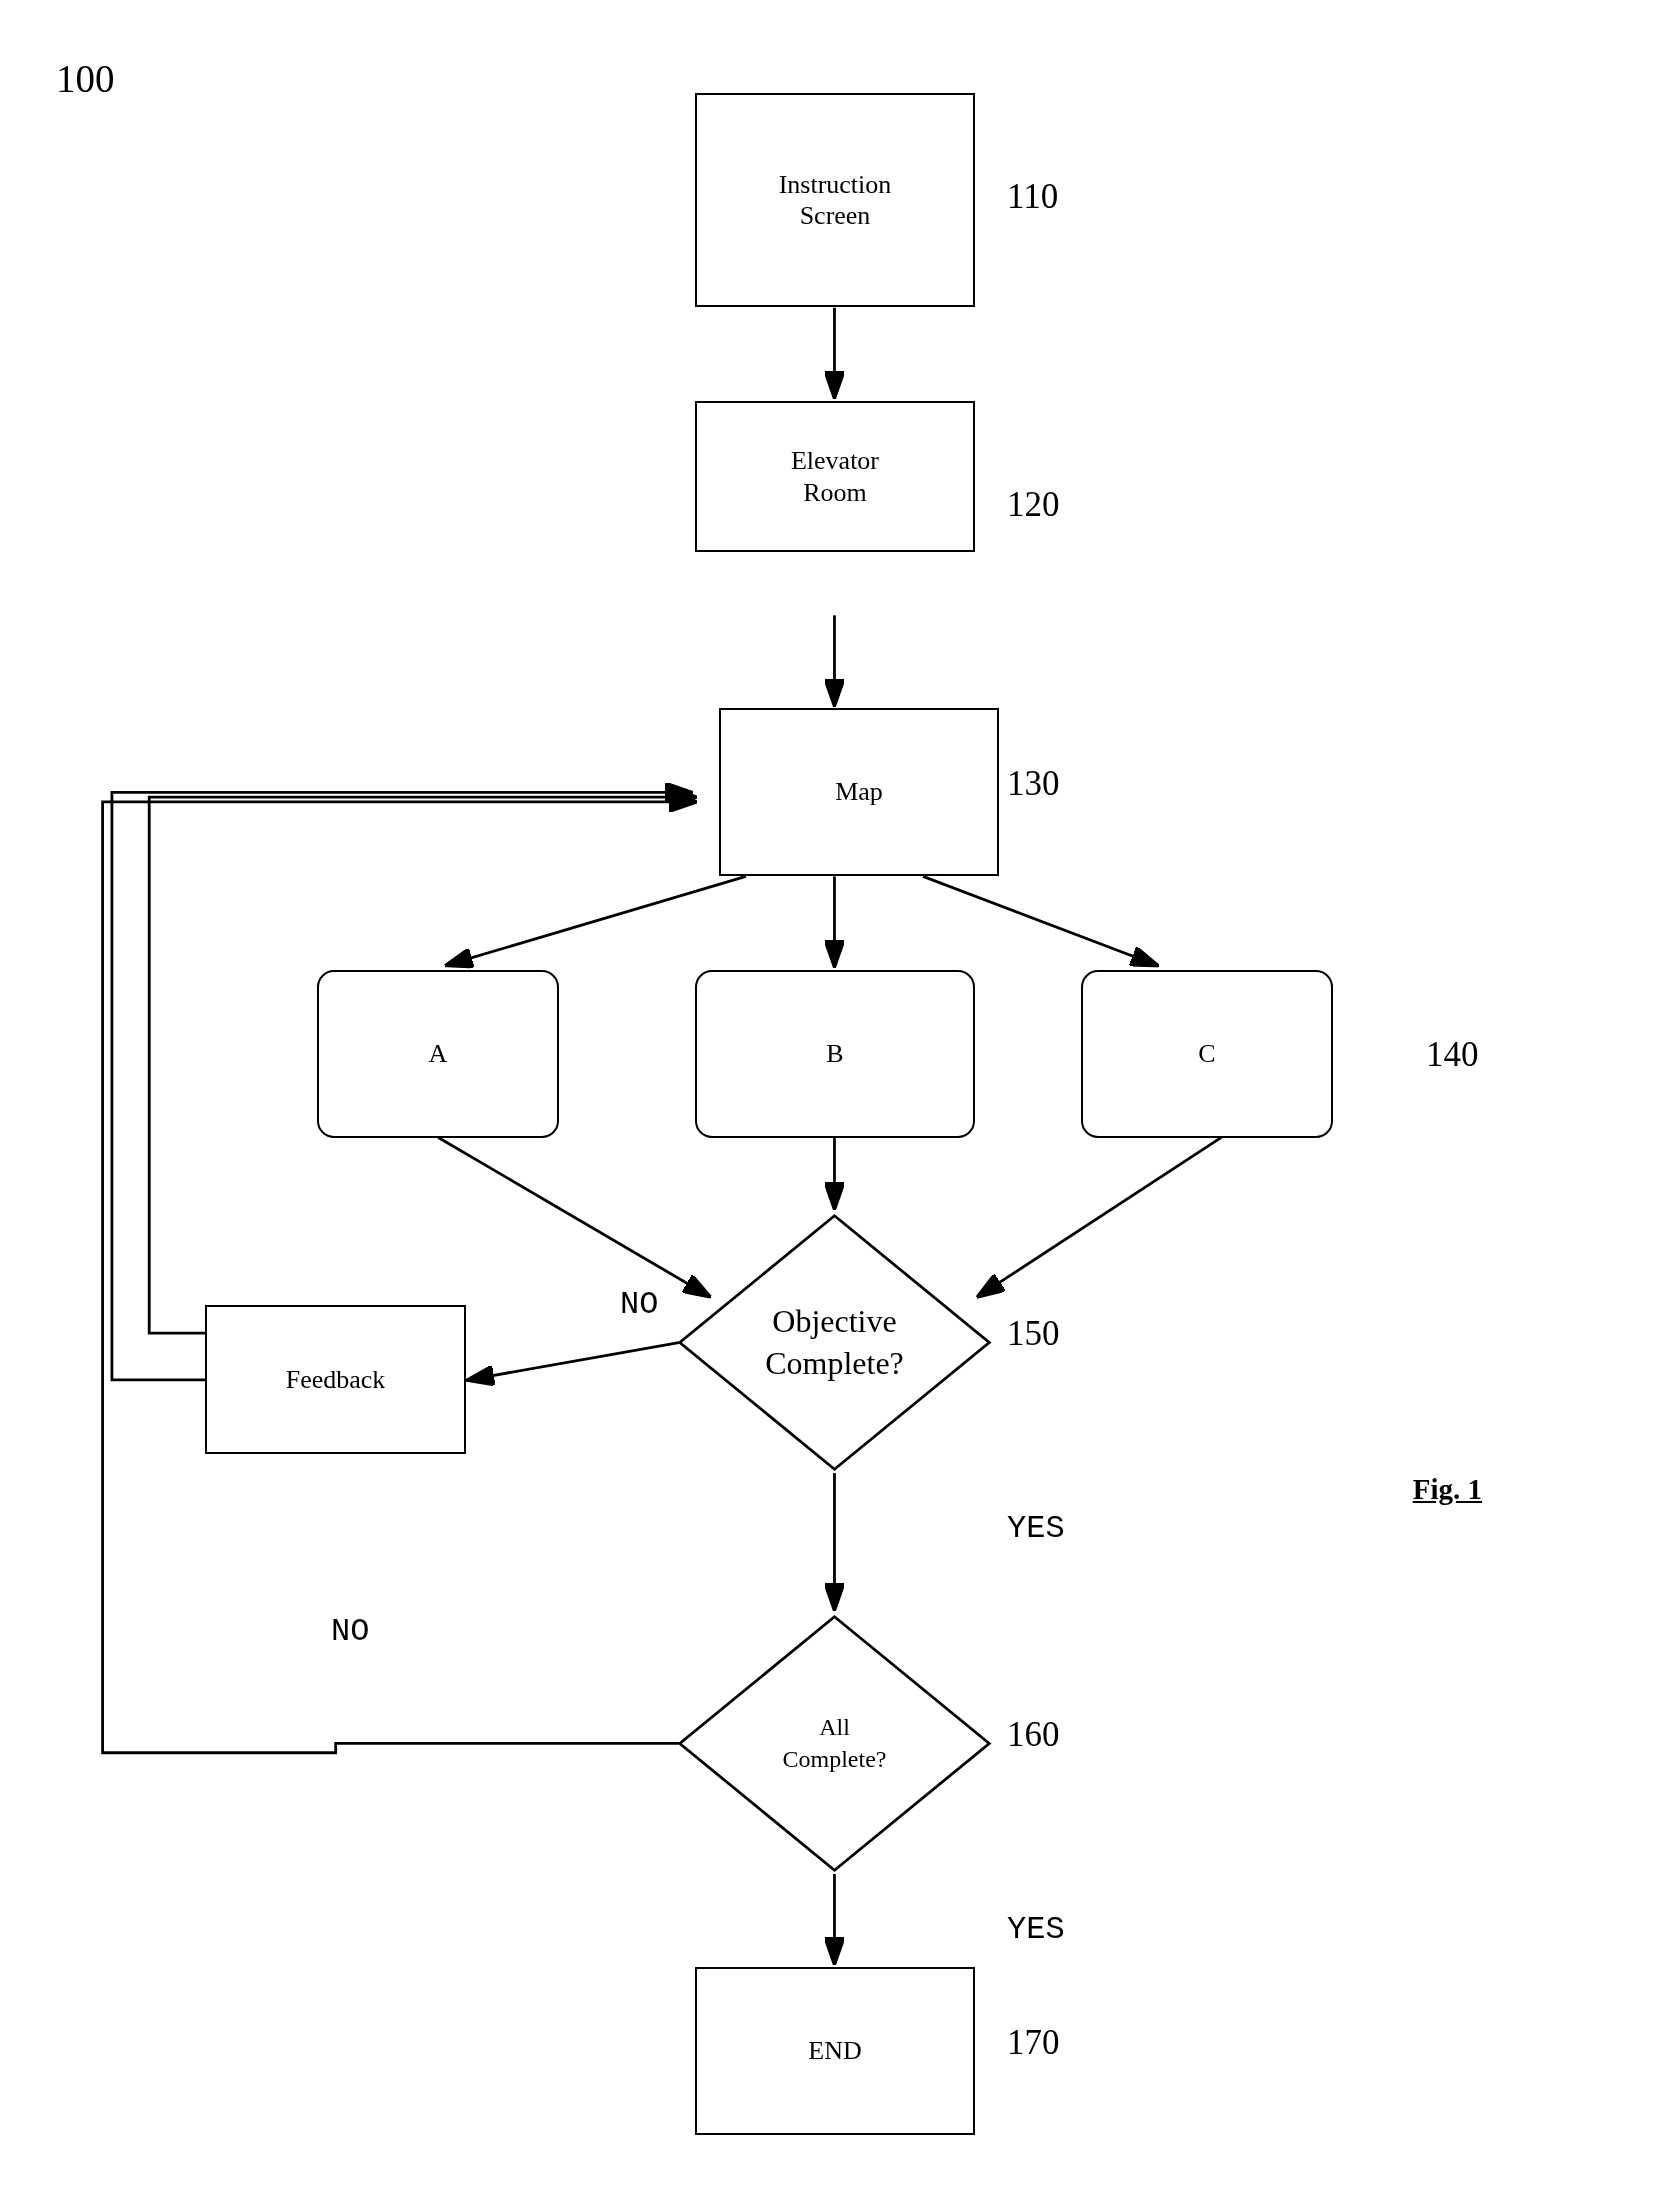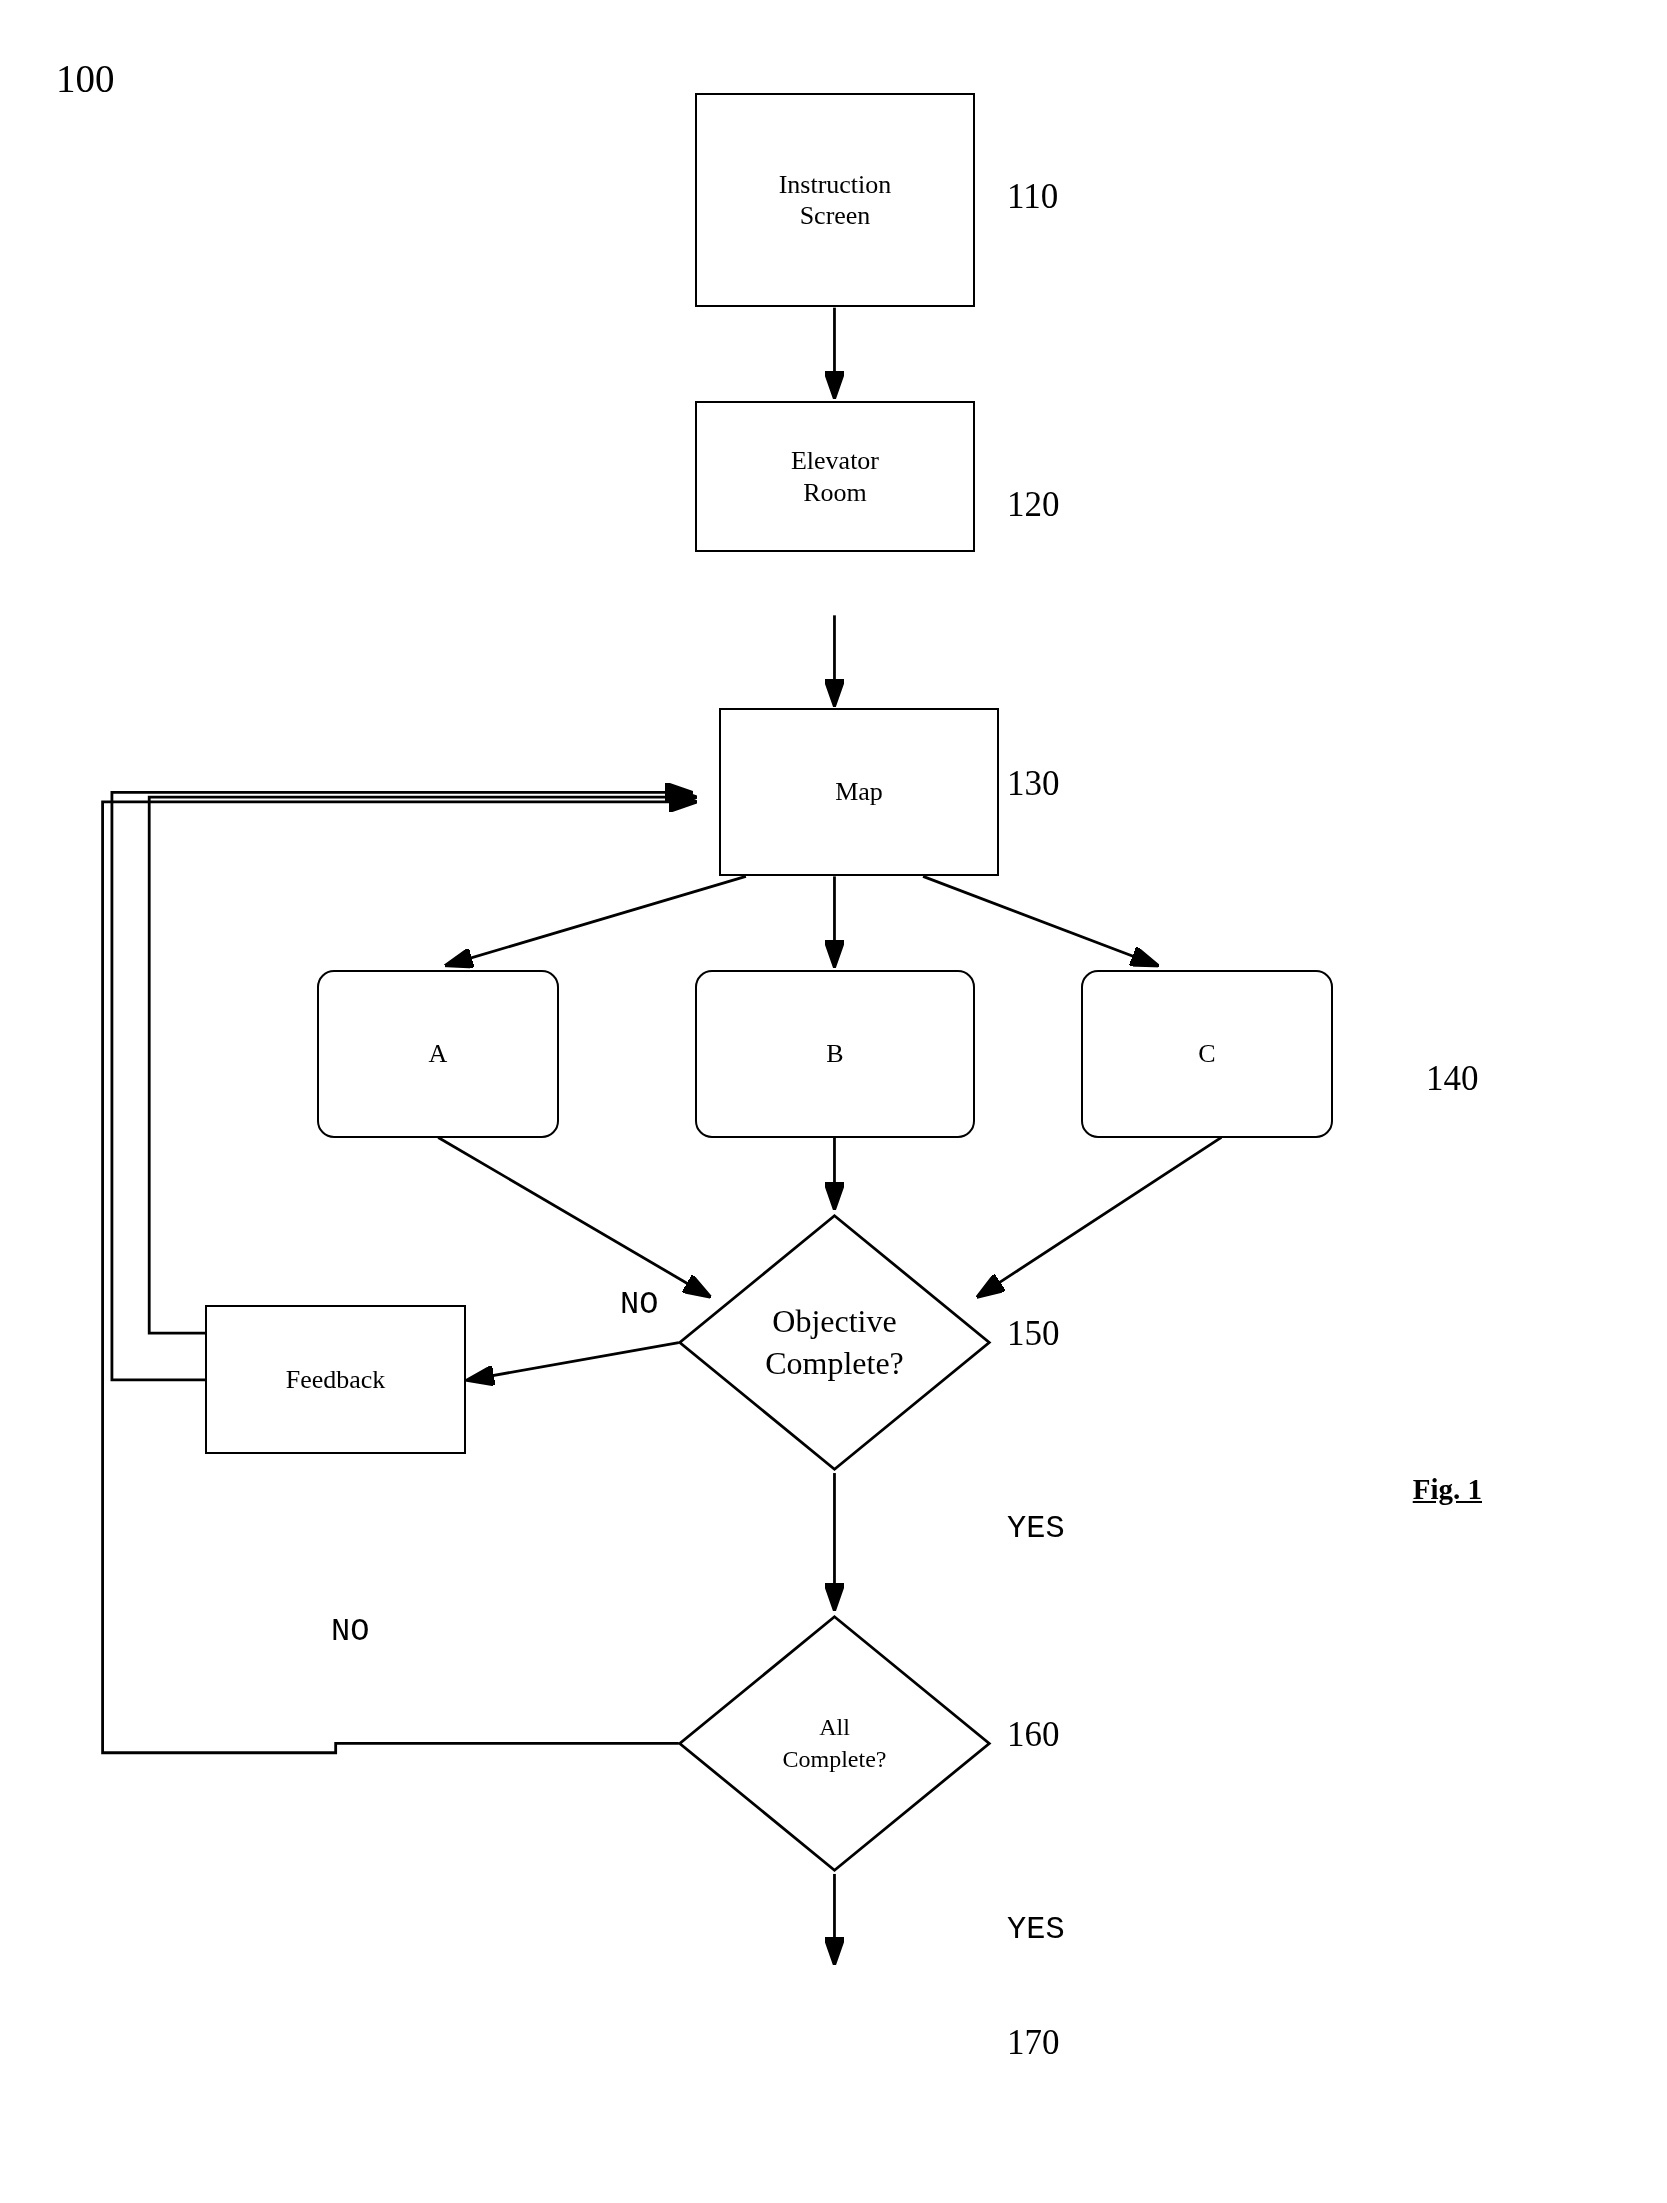--- a/index.html
+++ b/index.html
@@ -114,21 +114,21 @@
   </div>
 
   <div class="flow-box" style="left: 695px; top: 970px; width: 280px; height: 168px; border-radius: 17px;">
     <span>B</span>
   </div>
 
   <div class="flow-box" style="left: 1081px; top: 970px; width: 252px; height: 168px; border-radius: 17px;">
     <span>C</span>
   </div>
 
-  <div class="ref-label" style="left: 1426px; top: 1035px; font-size: 35px; margin-top: 24px;">140</div>
+  <div class="ref-label" style="left: 1426px; top: 1035px; font-size: 35px;">140</div>
 
   <div style="position:absolute; left:676px; top:1212px; width:317px; height:261px;">
     <svg width="317" height="261" viewBox="0 0 340 280" style="position:absolute;top:0;left:0;">
       <polygon points="170,4 336,140 170,276 4,140" fill="white" stroke="black" stroke-width="3"></polygon>
     </svg>
     <div style="position:absolute;top:0;left:0;width:317px;height:261px;display:flex;align-items:center;justify-content:center;text-align:center;font-size:32px;line-height:1.3;z-index:2;">
       <span style="white-space:pre-line;">Objective
 Complete?</span>
     </div>
   </div>
@@ -142,20 +142,23 @@
     <svg width="317" height="261" viewBox="0 0 340 280" style="position:absolute;top:0;left:0;">
       <polygon points="170,4 336,140 170,276 4,140" fill="white" stroke="black" stroke-width="3"></polygon>
     </svg>
     <div style="position:absolute;top:0;left:0;width:317px;height:261px;display:flex;align-items:center;justify-content:center;text-align:center;font-size:24px;line-height:1.3;z-index:2;">
       <span style="white-space:pre-line;">All
 Complete?</span>
     </div>
   </div>
   <div class="ref-label" style="left: 1007px; top: 1715px;">160</div>
 
+  <div class="flow-box" style="left: 695px; top: 1967px; width: 280px; height: 168px;">
+    <span>END</span>
+  </div>
   <div class="ref-label" style="left: 1007px; top: 2023px;">170</div>
 
   <div class="arrow-label" style="left: 620px; top: 1286px;">NO</div>
   <div class="arrow-label" style="left: 1007px; top: 1510px;">YES</div>
   <div class="arrow-label" style="left: 331px; top: 1613px;">NO</div>
   <div class="arrow-label" style="left: 1007px; top: 1911px;">YES</div>
 
   <svg class="arrows" viewBox="0 0 1789 2364" width="1668" height="2204">
     <defs>
       <marker id="arrowhead" markerWidth="10" markerHeight="7" refX="9" refY="3.5" orient="auto">

